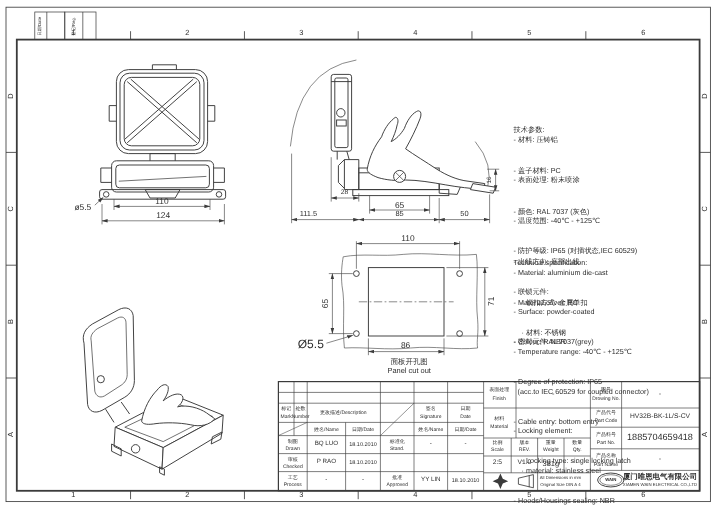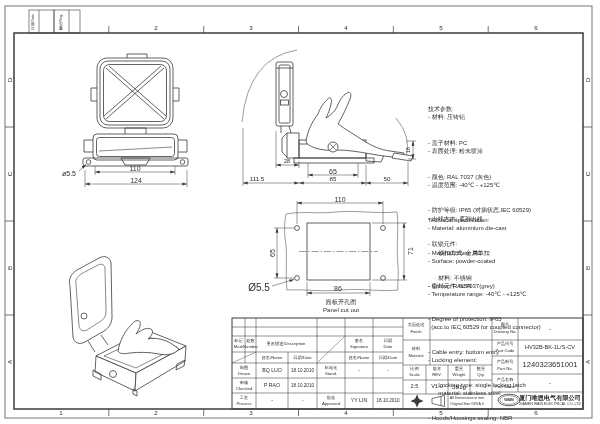--- a/index.html
+++ b/index.html
@@ -282,21 +282,21 @@
 <span class="t c s3" style="left:467px;top:402.5px">Original Size DIN A 4</span>
 
 <span class="t c s4" style="left:505px;top:323px">图号</span>
 <span class="t c s4" style="left:505px;top:330px">Drowing No.</span>
 <span class="t c s6" style="left:550px;top:326px">-</span>
 <span class="t c s4" style="left:505px;top:342px">产品代号</span>
 <span class="t c s4" style="left:505px;top:348.5px">Part Code</span>
 <span class="t c s55" style="left:550px;top:345px">HV32B-BK-1L/S-CV</span>
 <span class="t c s4" style="left:505px;top:360px">产品料号</span>
 <span class="t c s4" style="left:505px;top:366.5px">Part No.</span>
-<span class="t c s8" style="left:550px;top:361px">1240323651001</span>
+<span class="t c s8" style="left:550px;top:361px">1885704659418</span>
 <span class="t c s4" style="left:505px;top:378px">产品名称</span>
 <span class="t c s4" style="left:505px;top:384.5px">Part Name</span>
 <span class="t c s6" style="left:550px;top:380px">-</span>
 <span class="t c s3 b" style="left:509px;top:398.5px">WAIN</span>
 <span class="t c s6 b" style="left:550px;top:394.5px">厦门唯恩电气有限公司</span>
 <span class="t c s3" style="left:550px;top:403px">XIAMEN WAIN ELECTRICAL CO.,LTD</span>
 
 </div>
 
 </body></html>

